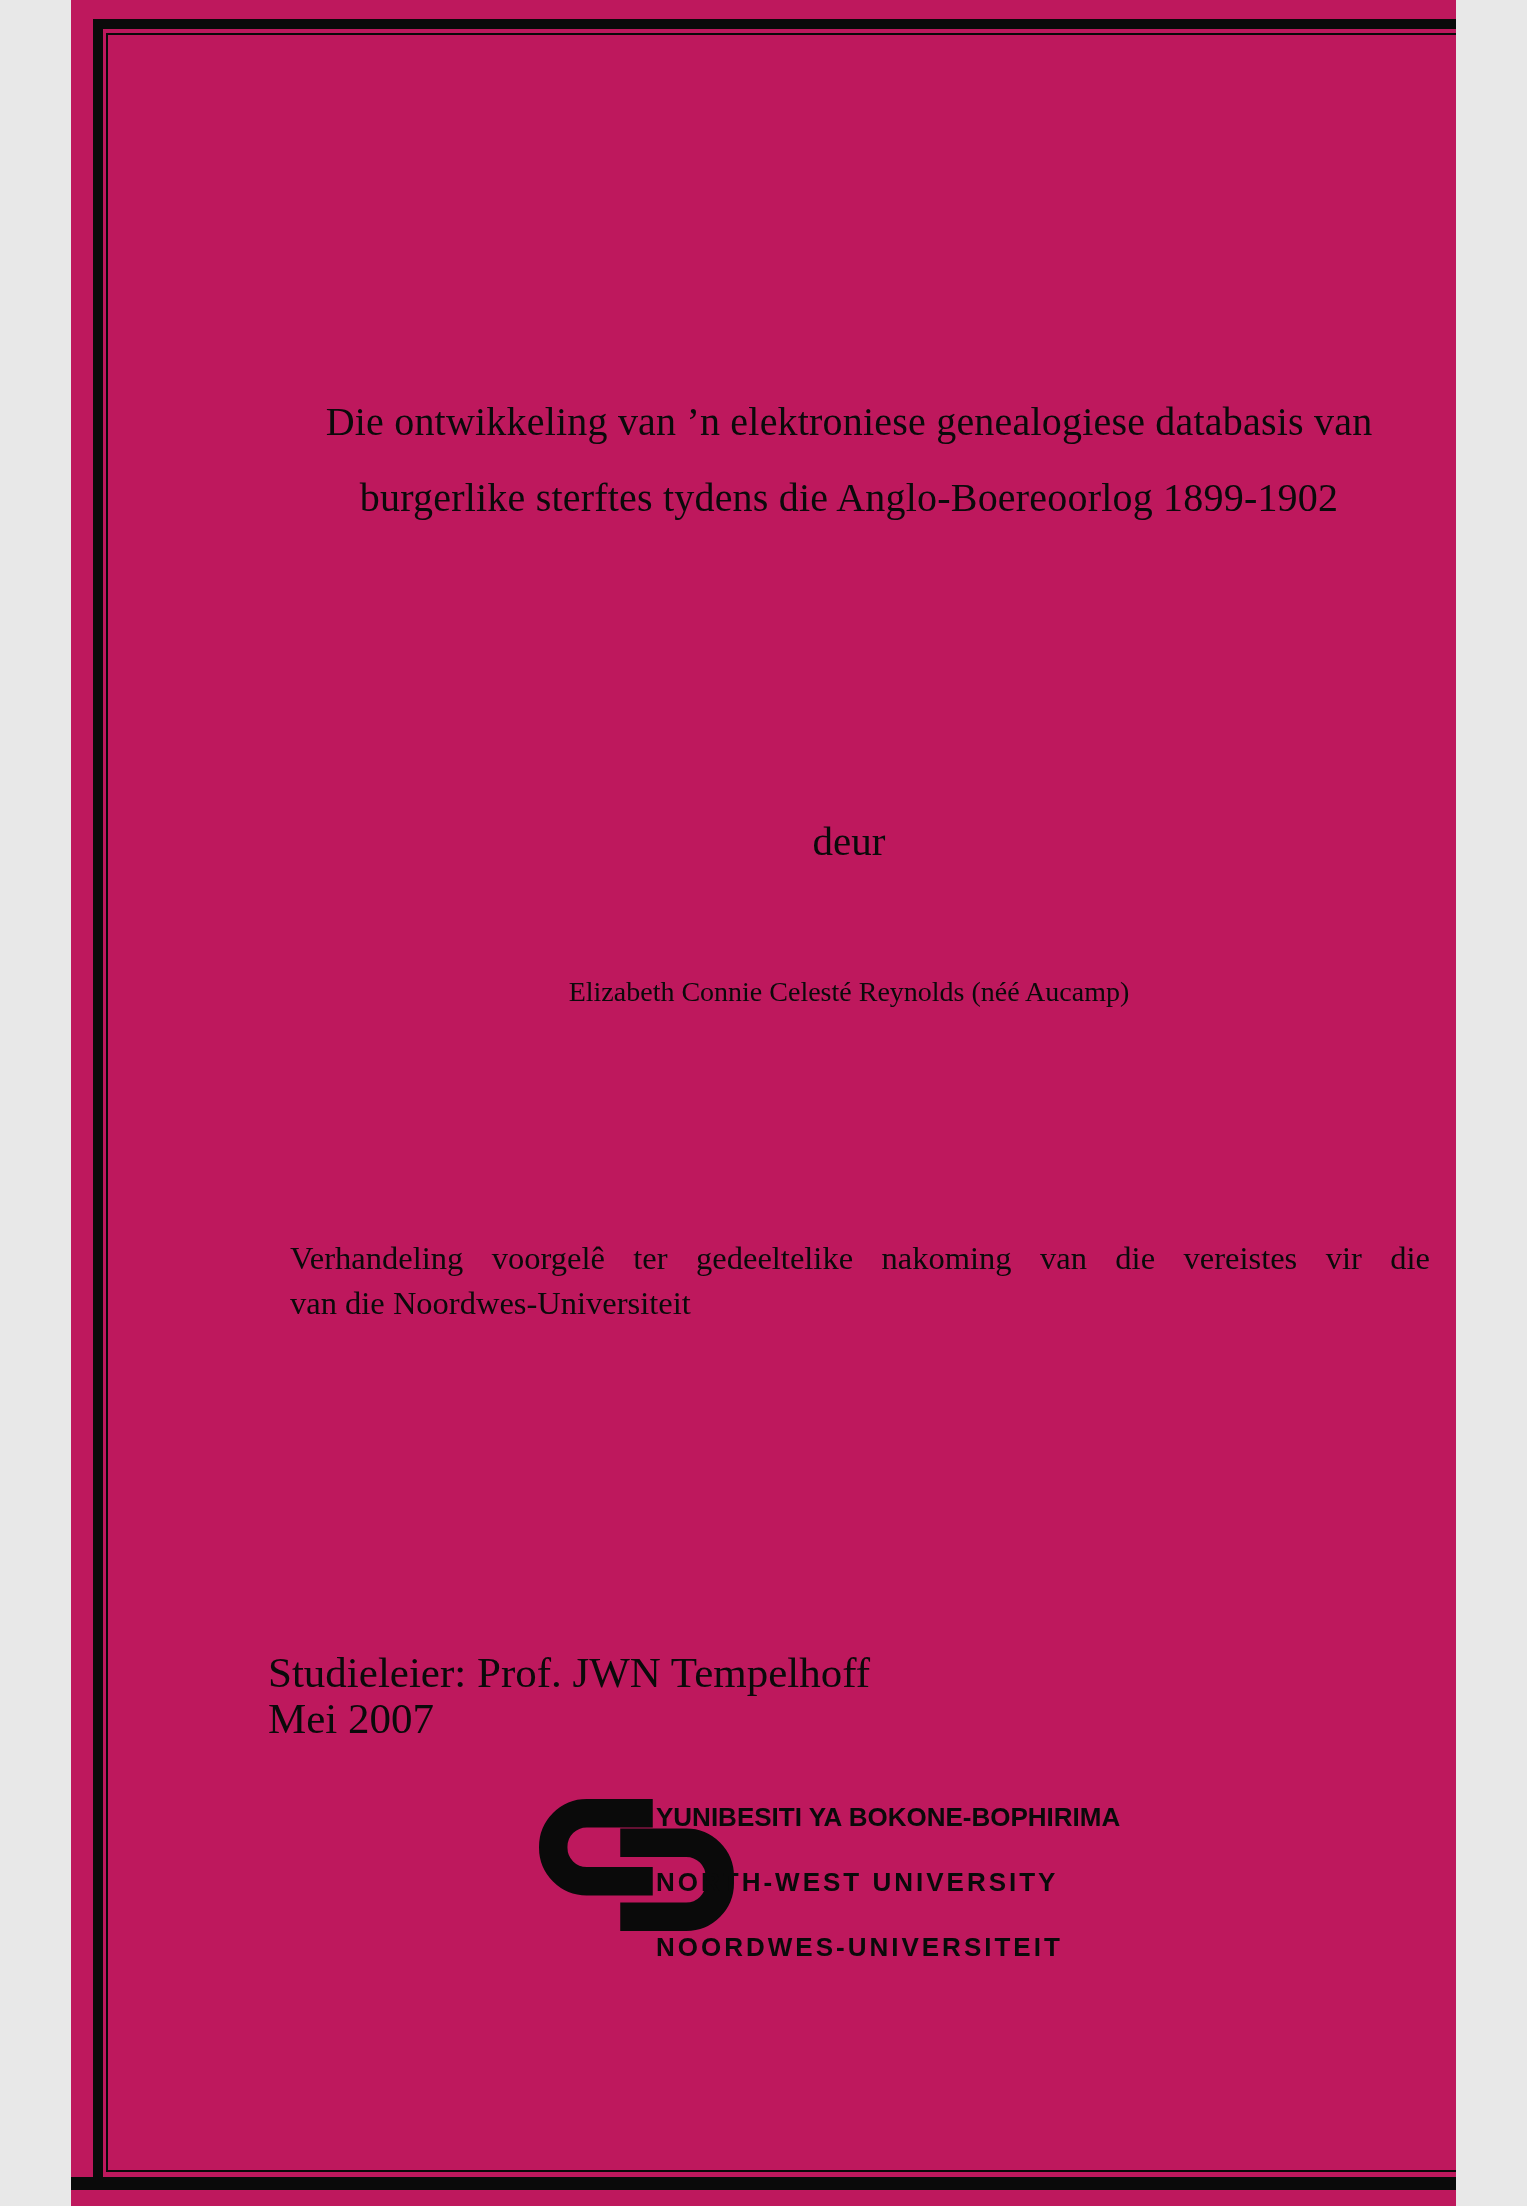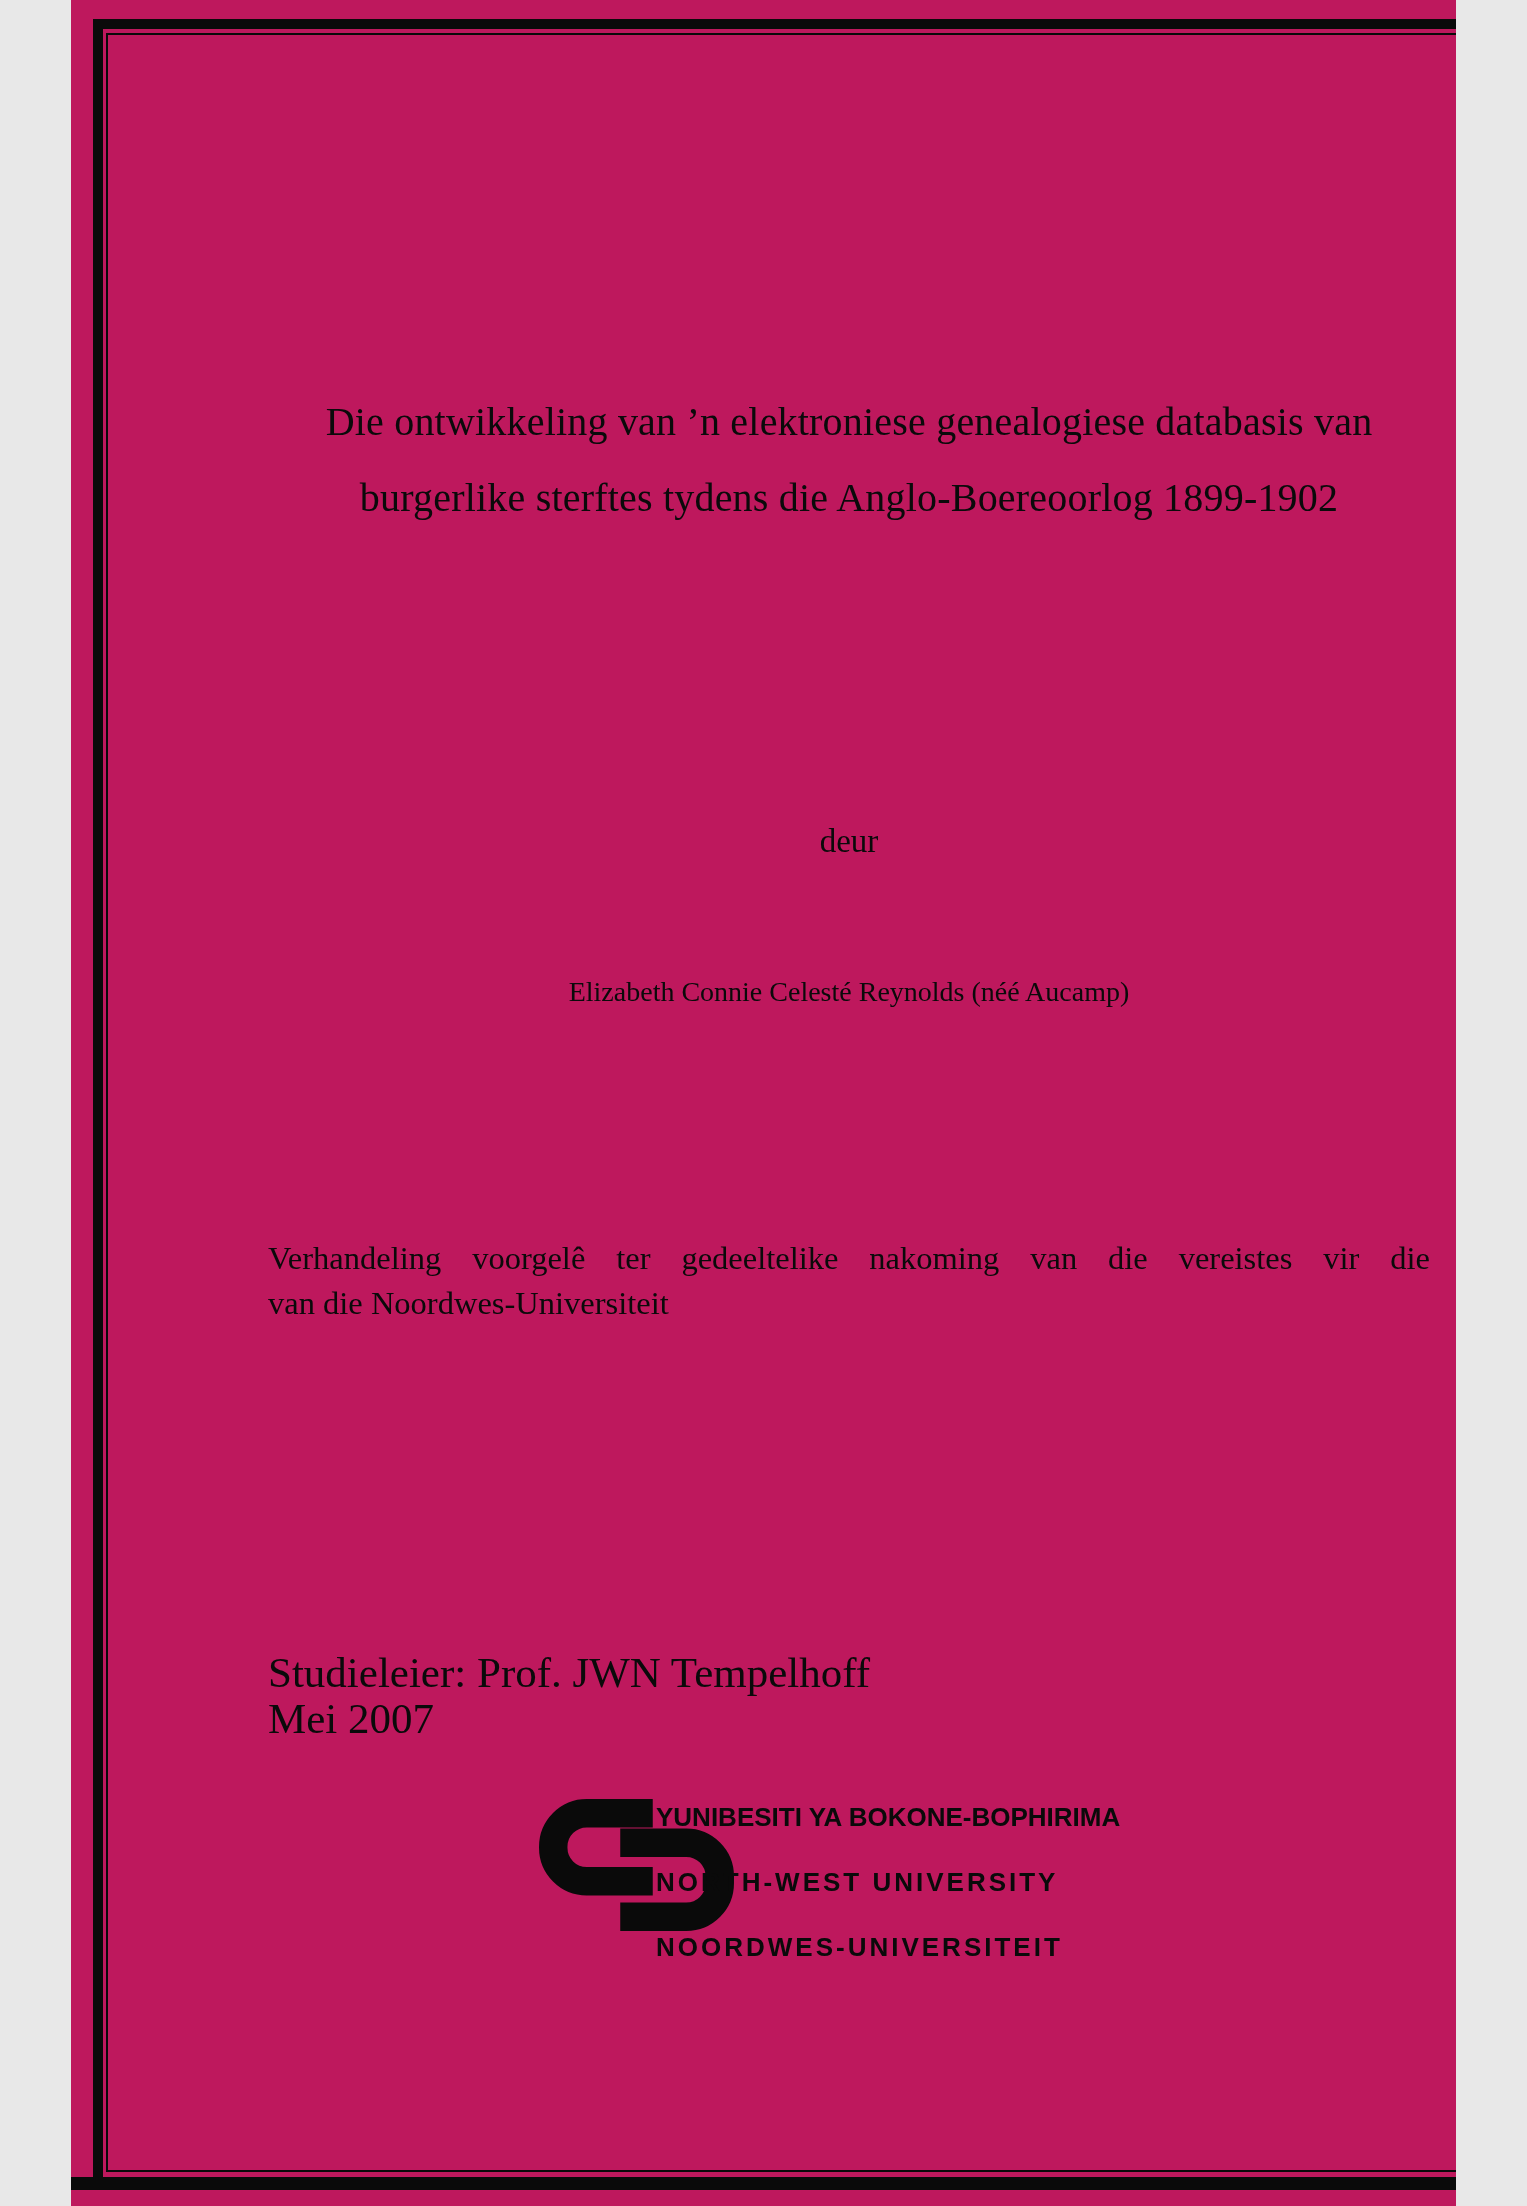--- a/index.html
+++ b/index.html
@@ -42,37 +42,37 @@
     font-size: 40px;
     font-weight: normal;
     line-height: 76px;
     text-align: center;
     letter-spacing: 0.2px;
   }
   .title .tline { display: block; }
 
   .byline {
     top: 820px;
-    font-size: 33px;
+    font-size: 41px;
     line-height: 42px;
     text-align: center;
   }
   .author {
     top: 968px;
     font-size: 28px;
     line-height: 48px;
     text-align: center;
   }
 
   .statement {
     top: 1236px;
     font-size: 32.5px;
     line-height: 45px;
   }
-  .s-line { display: block; }
+  .s-line { display: block; margin-left: 22px; }
   .s-just { text-align: justify; text-align-last: justify; }
   .it { font-style: italic; }
 
   .supervisor-block {
     top: 1650px;
     font-size: 43px;
     line-height: 46px;
   }
 
   .nwu-logo-mark {

